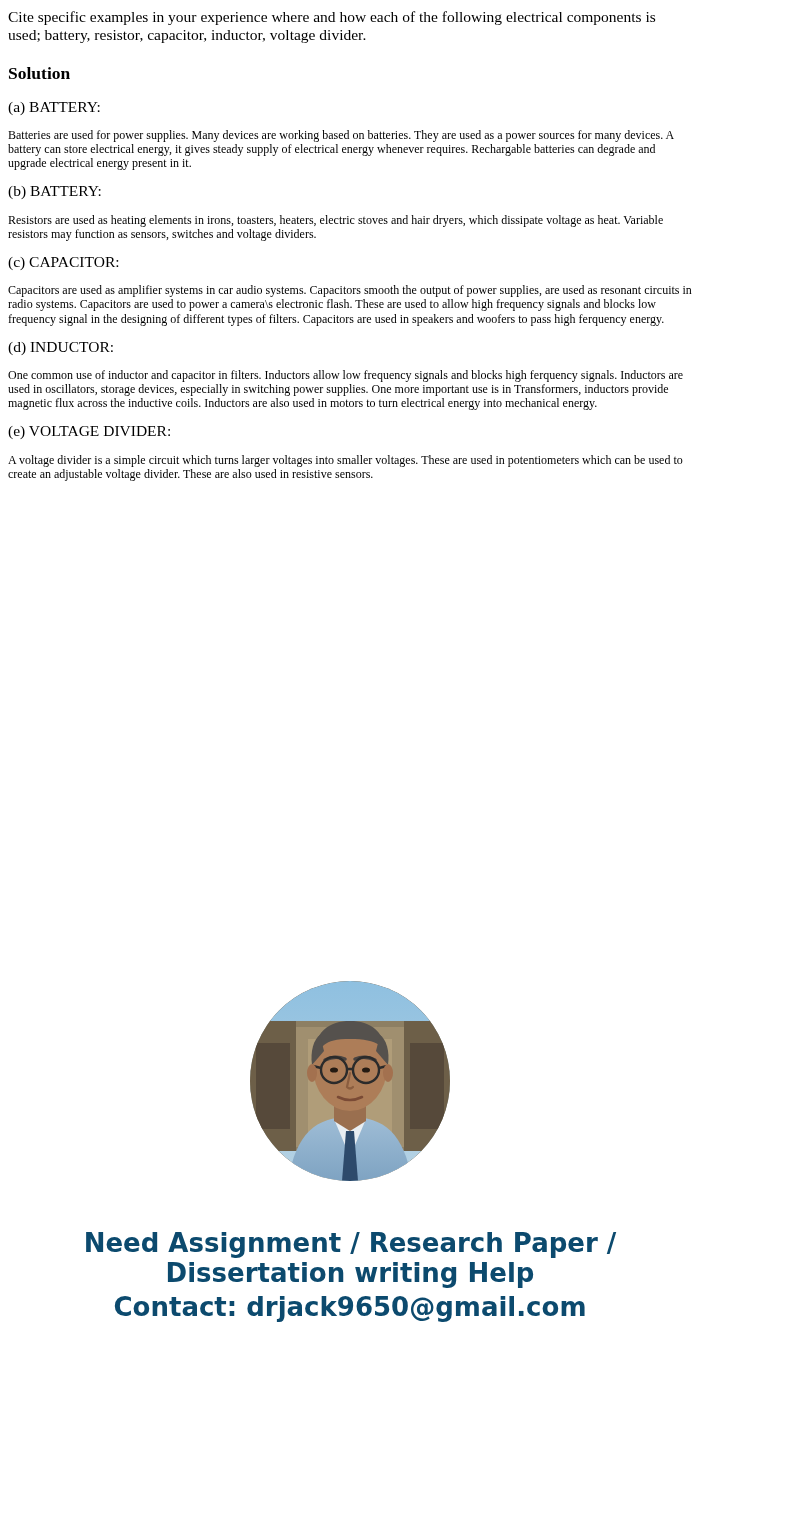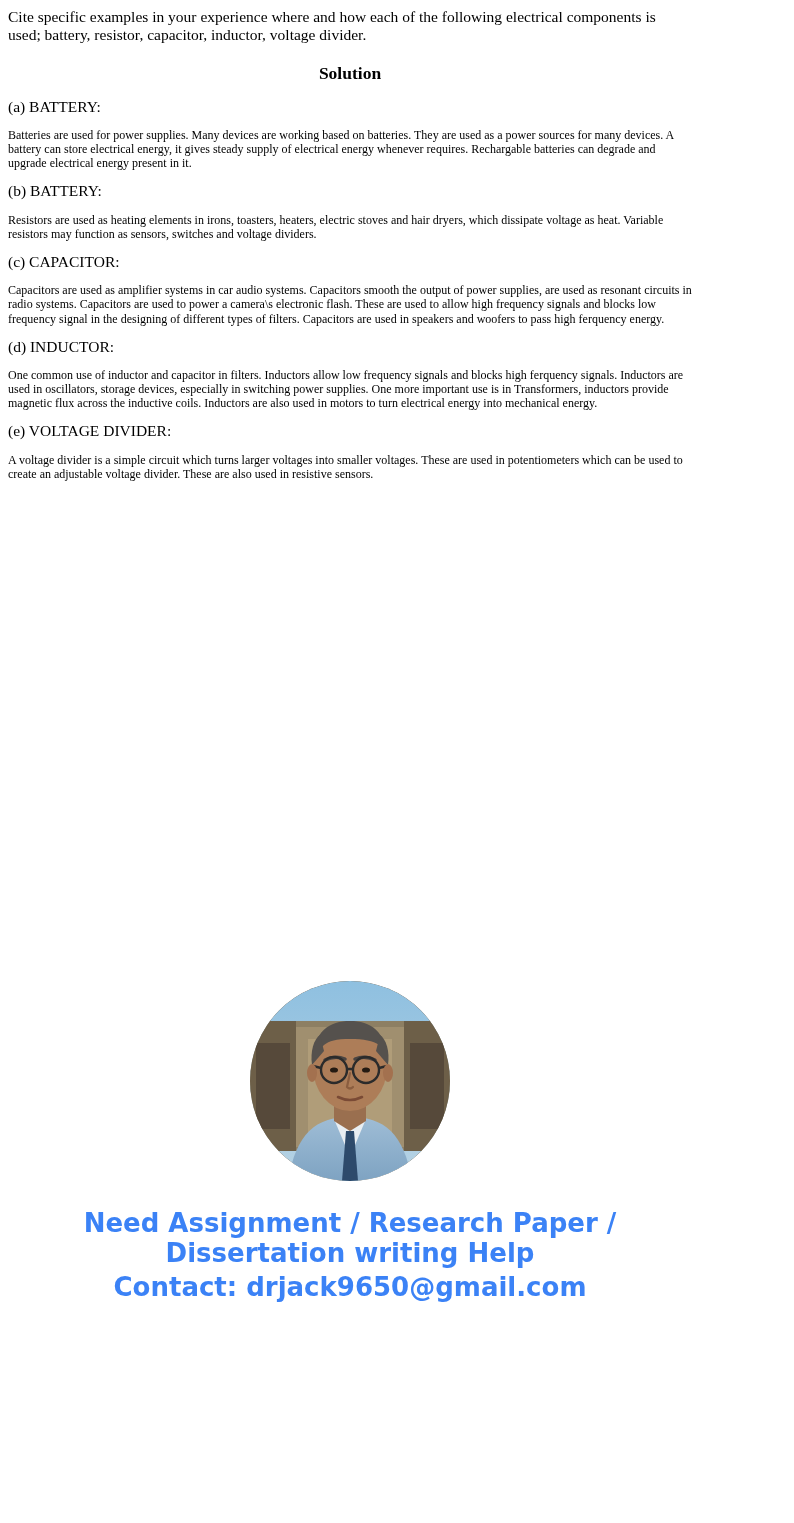--- a/index.html
+++ b/index.html
@@ -25,21 +25,20 @@
     font-size: 15.5px;
     line-height: 1.18;
     margin: 0 0 10px 0;
     text-align: left;
   }
   h2.solution-heading {
     font-size: 17.5px;
     font-weight: bold;
     margin: 18px 0 14px 0;
     line-height: 1.2;
-    text-align: center;
   }
   .part-label {
     font-size: 15.5px;
     line-height: 1.18;
     margin: 0 0 12px 0;
   }
   .para {
     font-size: 12px;
     line-height: 1.18;
     margin: 0 0 12px 0;
@@ -59,25 +58,25 @@
     height: 200px;
     border-radius: 50%;
     overflow: hidden;
     position: relative;
     background: #6f6a5d;
   }
   .avatar svg {
     display: block;
   }
   .promo {
-    margin-top: 28px;
+    margin-top: 48px;
     text-align: center;
     font-family: "DejaVu Sans", "Liberation Sans", sans-serif;
     font-weight: bold;
-    color: #3b82f6;
+    color: #0c4a6e;
   }
   .promo-line1 {
     font-size: 26px;
     line-height: 1.15;
     padding: 0 18px;
   }
   .promo-line2 {
     font-size: 26px;
     line-height: 1.15;
     margin-top: 4px;

